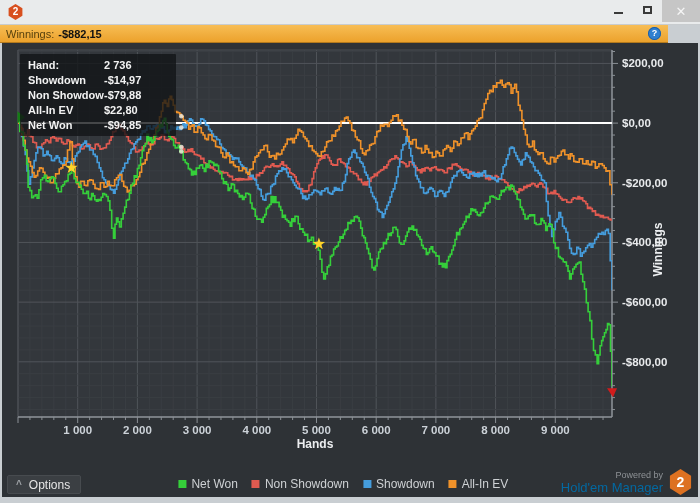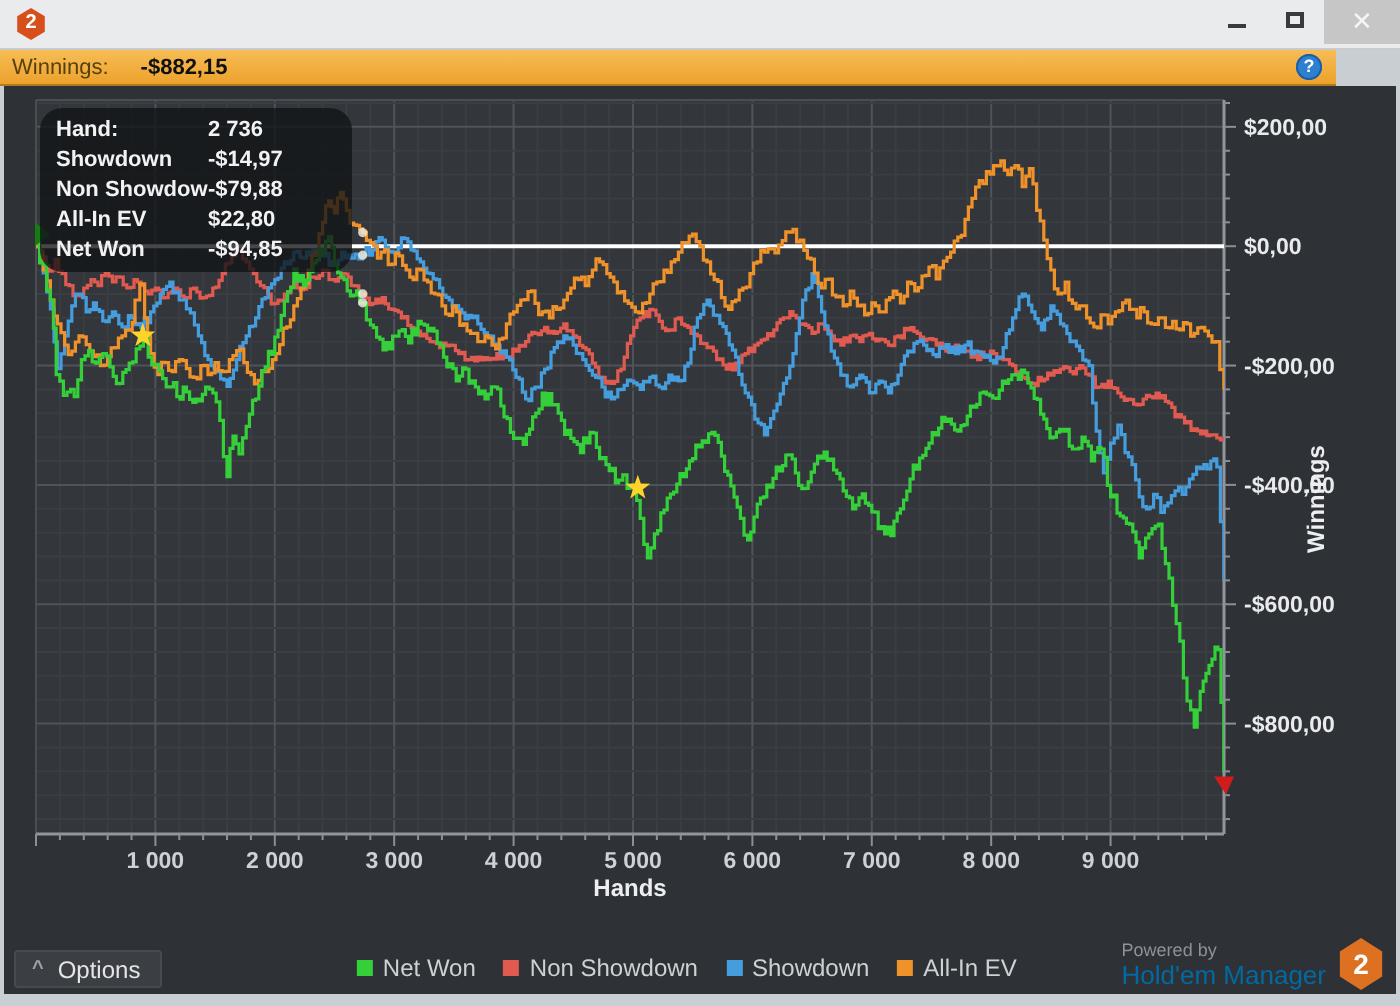--- a/index.html
+++ b/index.html
@@ -15,45 +15,45 @@
   .win-btn{width:29px;height:20px;display:flex;align-items:center;justify-content:center;cursor:default;}
   .glyph-min{display:block;width:9px;height:0;border-bottom:2px solid #3a3a3a;margin-top:6px;}
   .glyph-max{display:block;width:9px;height:8px;border:2px solid #3a3a3a;}
   .win-btn-close{width:38px;height:22px;background:#c6c6c6;color:#f5f5f5;font-size:13px;font-weight:bold;
     display:flex;align-items:center;justify-content:center;}
   
   .statusbar{position:absolute;left:0;top:25px;width:668px;height:18px;
     background:linear-gradient(#f7bd55,#eca22c);border-bottom:1px solid #b3791c;
     display:flex;align-items:center;padding:0 6px;}
   .statusbar .lbl{font-size:11px;color:#57400d;}
-  .statusbar .val{font-size:11px;font-weight:bold;color:#111;margin-left:16px;}
+  .statusbar .val{font-size:11px;font-weight:bold;color:#111;margin-left:4px;}
   .help-icon{position:absolute;right:7px;top:2px;width:13px;height:13px;border-radius:50%;
     background:#2f7fd0;color:#fff;font-size:9px;font-weight:bold;text-align:center;line-height:13px;
     box-shadow:0 0 0 1px #1d5fa5 inset;}
   
   .body-dark{position:absolute;left:2px;top:43px;width:696px;height:454px;background:#2e3236;}
   #chart-svg{position:absolute;left:0;top:43px;width:700px;height:434px;z-index:1;}
   
   .tooltip{position:absolute;left:20px;top:54px;width:156px;z-index:2;
-    background:rgba(17,19,22,0.78);padding:3px 5px 4px 8px;border-radius:11px;}
+    background:rgba(17,19,22,0.78);padding:3px 5px 4px 8px;border-radius:1px;}
   .tt-row{display:flex;height:15px;align-items:center;}
   .tt-l{width:76px;overflow:hidden;white-space:nowrap;font-size:11px;font-weight:bold;color:#f2f2f2;flex:none;}
   .tt-v{flex:1;font-size:11px;font-weight:bold;color:#f2f2f2;white-space:nowrap;}
   
   .bottombar{position:absolute;left:2px;bottom:6px;width:696px;height:32px;z-index:3;}
   .options-btn{position:absolute;left:5px;bottom:3px;height:19px;background:#3b3f43;border:1px solid #474b4f;
     border-radius:2px;display:flex;align-items:center;padding:0 10px 0 8px;cursor:default;}
   .options-btn .chev{color:#9ea2a6;font-size:10px;font-weight:bold;margin-right:7px;line-height:10px;}
   .options-btn .optlbl{color:#e5e5e5;font-size:12px;}
   .legend{position:absolute;left:50%;transform:translateX(-52%);bottom:6px;display:flex;align-items:center;gap:14px;}
   .lg-item{display:flex;align-items:center;gap:5px;cursor:default;}
   .lg-sq{width:8px;height:8px;flex:none;}
   .lg-txt{font-size:12px;color:#ced1d4;white-space:nowrap;}
   .powered{position:absolute;right:6px;bottom:2px;display:flex;align-items:center;gap:6px;}
-  .powered .txt{text-align:left;}
+  .powered .txt{text-align:right;}
   .powered .p1{font-size:9px;color:#8e9296;line-height:10px;}
   .powered .p2{font-size:13px;color:#0369a1;line-height:15px;}
   .hex-logo{width:23px;height:26px;background:#dd7121;
     clip-path:polygon(50% 0,96% 26%,96% 74%,50% 100%,4% 74%,4% 26%);
     color:#fff;font-size:14px;font-weight:bold;text-align:center;line-height:26px;}
   svg text{font-family:"Liberation Sans","DejaVu Sans",sans-serif;}
 </style>
 </head>
 <body>
 

